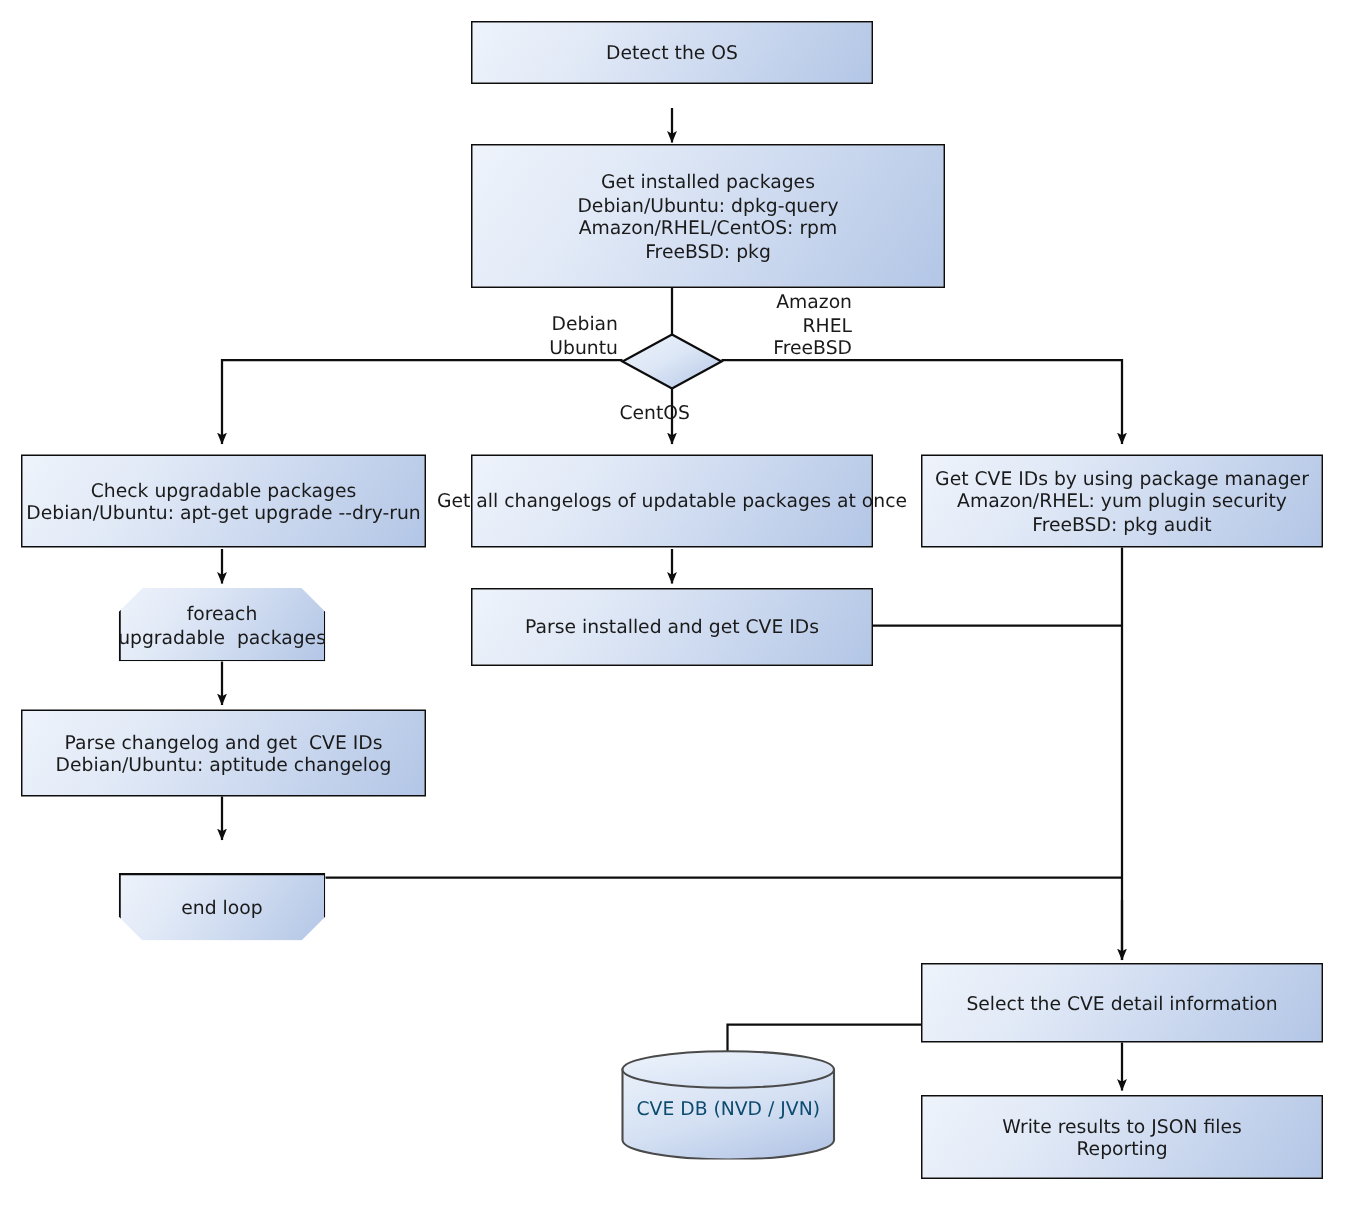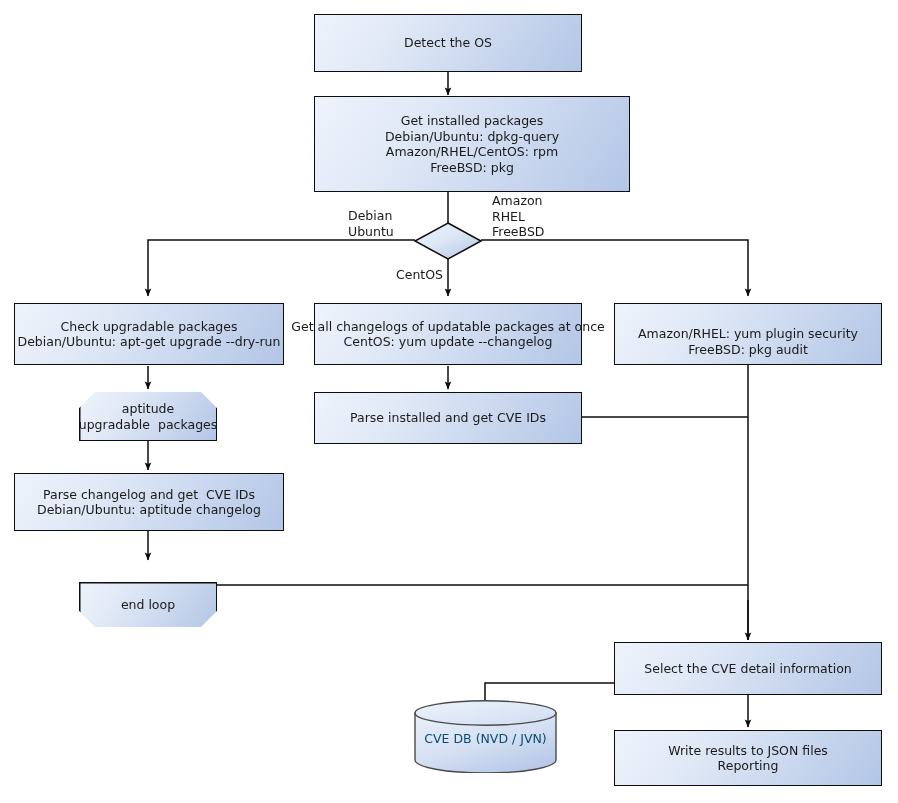--- a/index.html
+++ b/index.html
@@ -100,21 +100,21 @@
     color: #0c4a6e;
     z-index: 3;
   }
   
   .edge-label {
     position: absolute;
     font-size: 12.5px;
     line-height: 15.5px;
     color: #1a1a1a;
     white-space: pre;
-    text-align: left;
+    text-align: right;
   }
 </style>
 </head>
 <body>
 
 <div id="canvas">
 
   <svg id="wires" viewBox="0 0 898 803">
     <defs>
       <marker id="arrow" markerWidth="10" markerHeight="10" refX="7.6" refY="3.6" orient="auto" markerUnits="userSpaceOnUse">
@@ -148,21 +148,21 @@
       <line x1="217" y1="585" x2="748" y2="585"></line>
 
       <line x1="748" y1="600" x2="748" y2="640" marker-end="url(#arrow)"></line>
 
       <line x1="748" y1="695" x2="748" y2="727" marker-end="url(#arrow)"></line>
 
       <polyline points="614,683 485,683 485,709"></polyline>
     </g>
   </svg>
 
-  <div class="node proc" style="left:314px; top:14px; width:268px; height:58px;">
+  <div class="node proc" style="left:314px; top:14px; width:268px; height:42px;">
     <span>Detect the OS</span>
   </div>
 
   <div class="node proc" style="left:314px; top:96px; width:316px; height:96px;">
     <span><span>Get installed packages</span><br><span>Debian/Ubuntu: dpkg-query</span><br><span>Amazon/RHEL/CentOS: rpm</span><br><span>FreeBSD: pkg</span></span>
   </div>
 
   <div class="decision" style="left:413px; top:221px; width:70px; height:40px;">
     <svg width="70" height="40" viewBox="0 0 70 40">
       <defs>
@@ -183,29 +183,29 @@
 RHEL
 FreeBSD</div>
 
   <div class="edge-label" style="left:396px; top:267px; width:64px;">CentOS</div>
 
   <div class="node proc" style="left:14px; top:303px; width:270px; height:62px;">
     <span><span>Check upgradable packages</span><br><span>Debian/Ubuntu: apt-get upgrade --dry-run</span></span>
   </div>
 
   <div class="node proc" style="left:314px; top:303px; width:268px; height:62px;">
-    <span><span>Get all changelogs of updatable packages at once</span><br><span>CentOS: yum update --changelog</span></span>
+    <span><span>Get all changelogs of updatable packages at once</span><br></span>
   </div>
 
   <div class="node proc" style="left:614px; top:303px; width:268px; height:62px;">
-    <span><br><span>Amazon/RHEL: yum plugin security</span><br><span>FreeBSD: pkg audit</span></span>
+    <span><span>Get CVE IDs by using package manager</span><br><span>Amazon/RHEL: yum plugin security</span><br><span>FreeBSD: pkg audit</span></span>
   </div>
 
   <div class="node loop-start" style="left:79px; top:392px; width:138px; height:49px;">
-    <span class="loop-label"><span>aptitude</span><br><span>upgradable  packages</span></span>
+    <span class="loop-label"><span>foreach</span><br><span>upgradable  packages</span></span>
   </div>
 
   <div class="node proc" style="left:14px; top:473px; width:270px; height:58px;">
     <span><span>Parse changelog and get  CVE IDs</span><br><span>Debian/Ubuntu: aptitude changelog</span></span>
   </div>
 
   <div class="node loop-end" style="left:79px; top:563px; width:138px; height:45px;">
     <span class="loop-label">end loop</span>
   </div>
 

